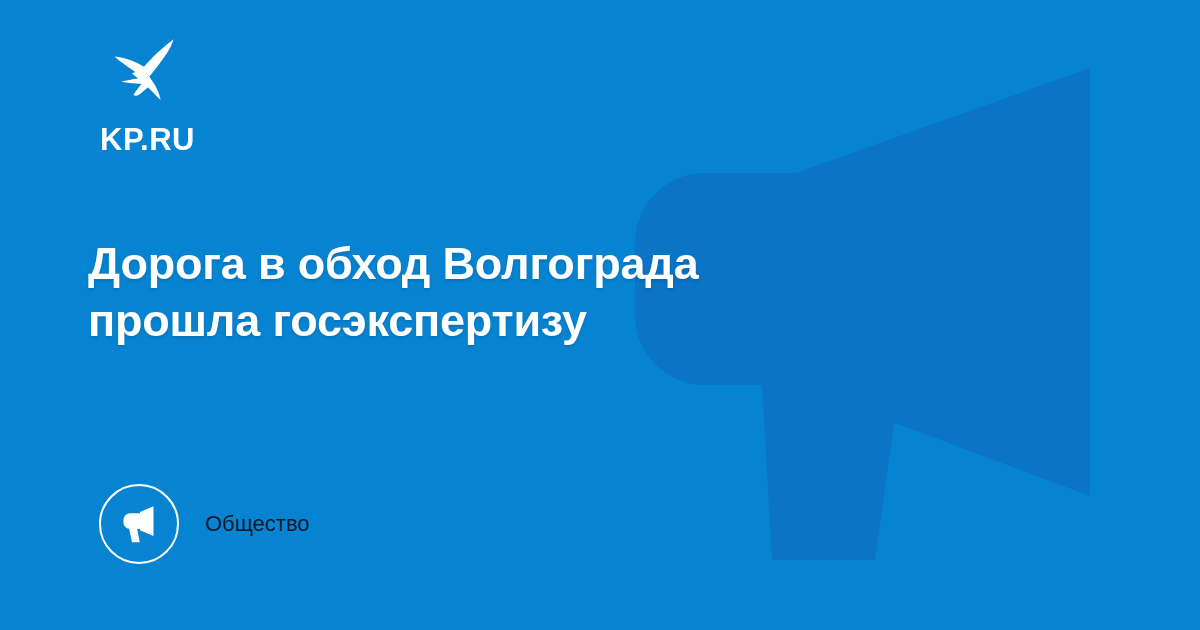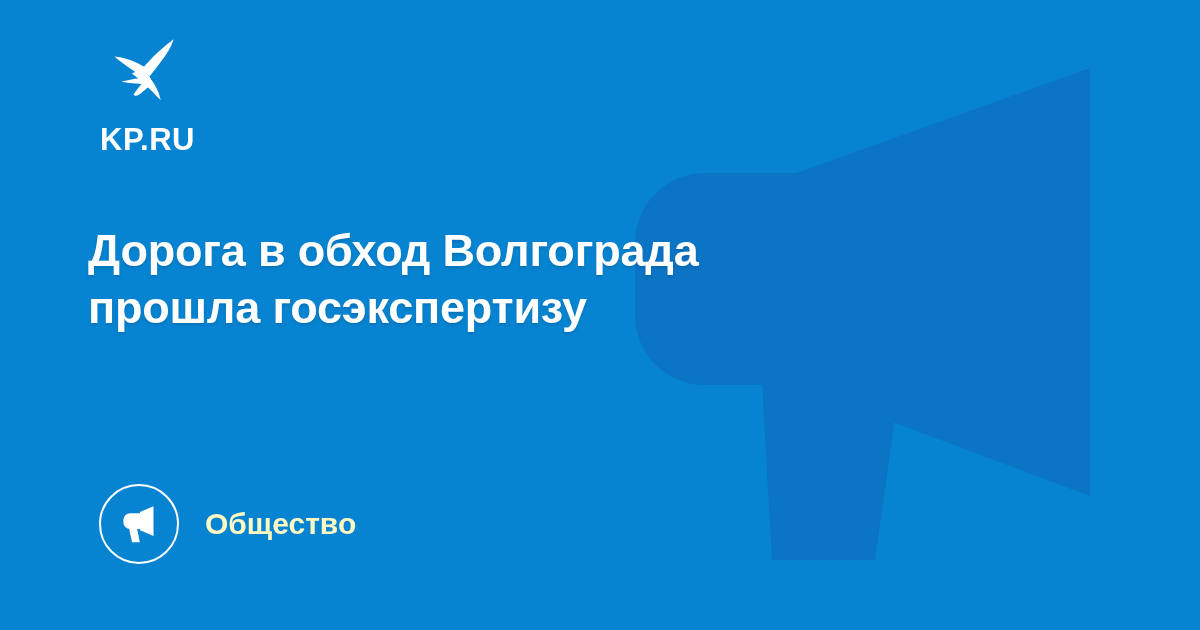--- a/index.html
+++ b/index.html
@@ -58,21 +58,21 @@
     font-weight: 700;
     letter-spacing: 0.5px;
     line-height: 1;
     white-space: nowrap;
   }
 
   
   .headline {
     position: absolute;
     left: 88px;
-    top: 222px;
+    top: 235px;
     width: 880px;
     margin: 0;
     color: #ffffff;
     font-size: 45px;
     font-weight: 700;
     line-height: 57px;
     letter-spacing: -0.2px;
     text-shadow: 0 2px 3px rgba(0, 55, 95, 0.22);
     white-space: pre-line;
   }
@@ -99,23 +99,23 @@
     justify-content: center;
     flex: 0 0 auto;
   }
   .category-icon-wrap svg {
     display: block;
     width: 42px;
     height: 42px;
     margin-left: 1px;
   }
   .category-label {
-    color: #fef9c3;
-    font-size: 30px;
-    font-weight: 700;
+    color: #0f172a;
+    font-size: 22px;
+    font-weight: 400;
     line-height: 1;
     white-space: nowrap;
   }
 </style>
 </head>
 <body>
 
 <div class="card">
 
   <div class="watermark">

